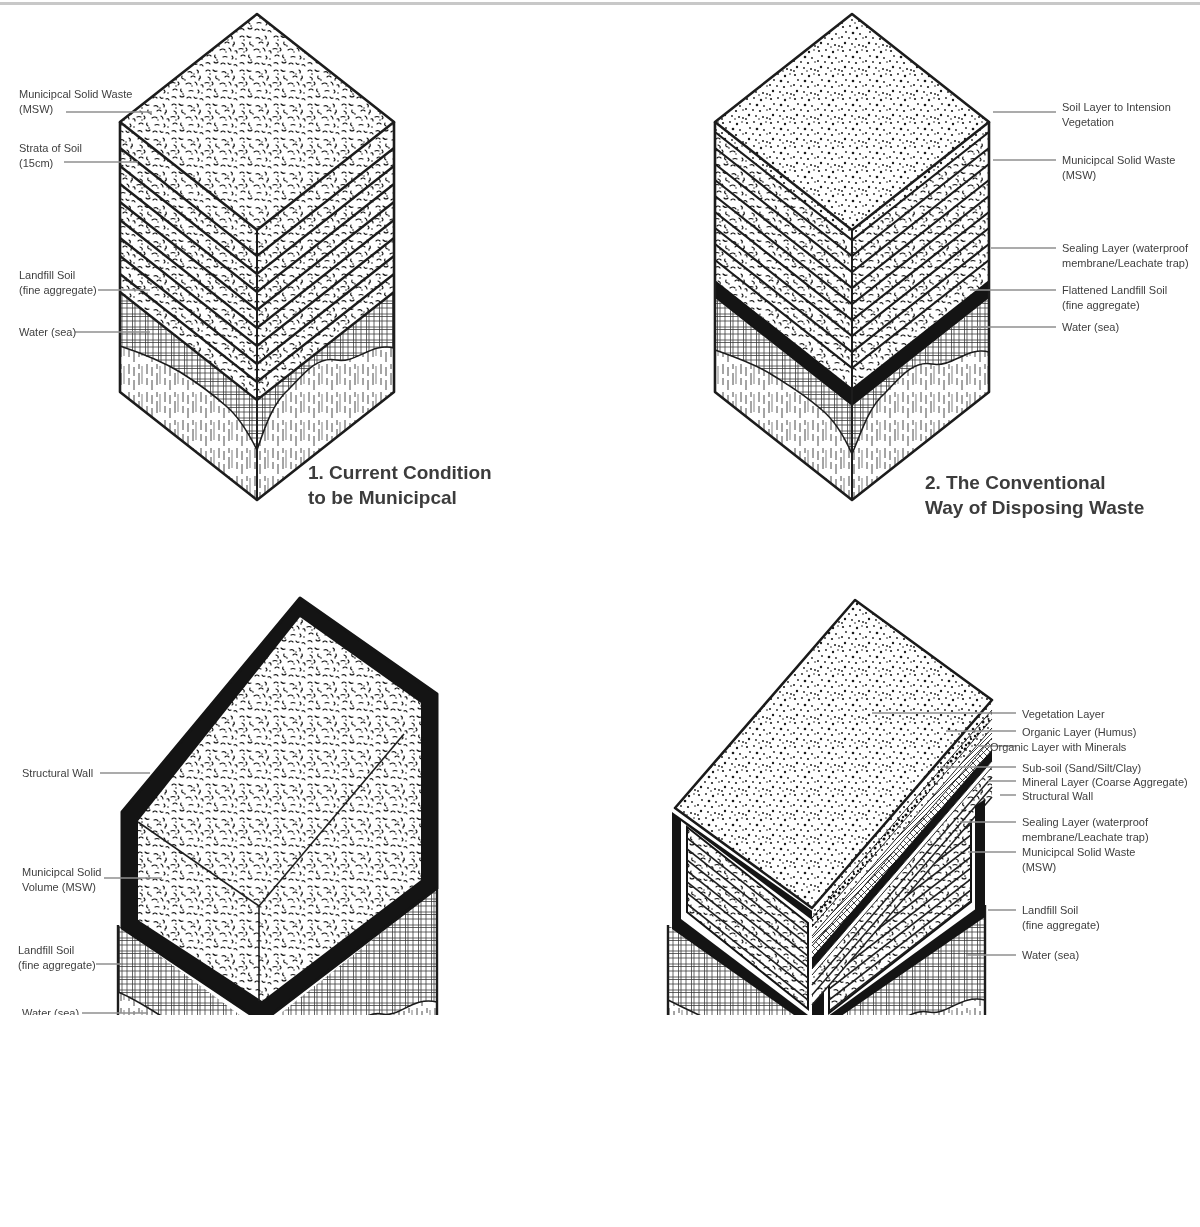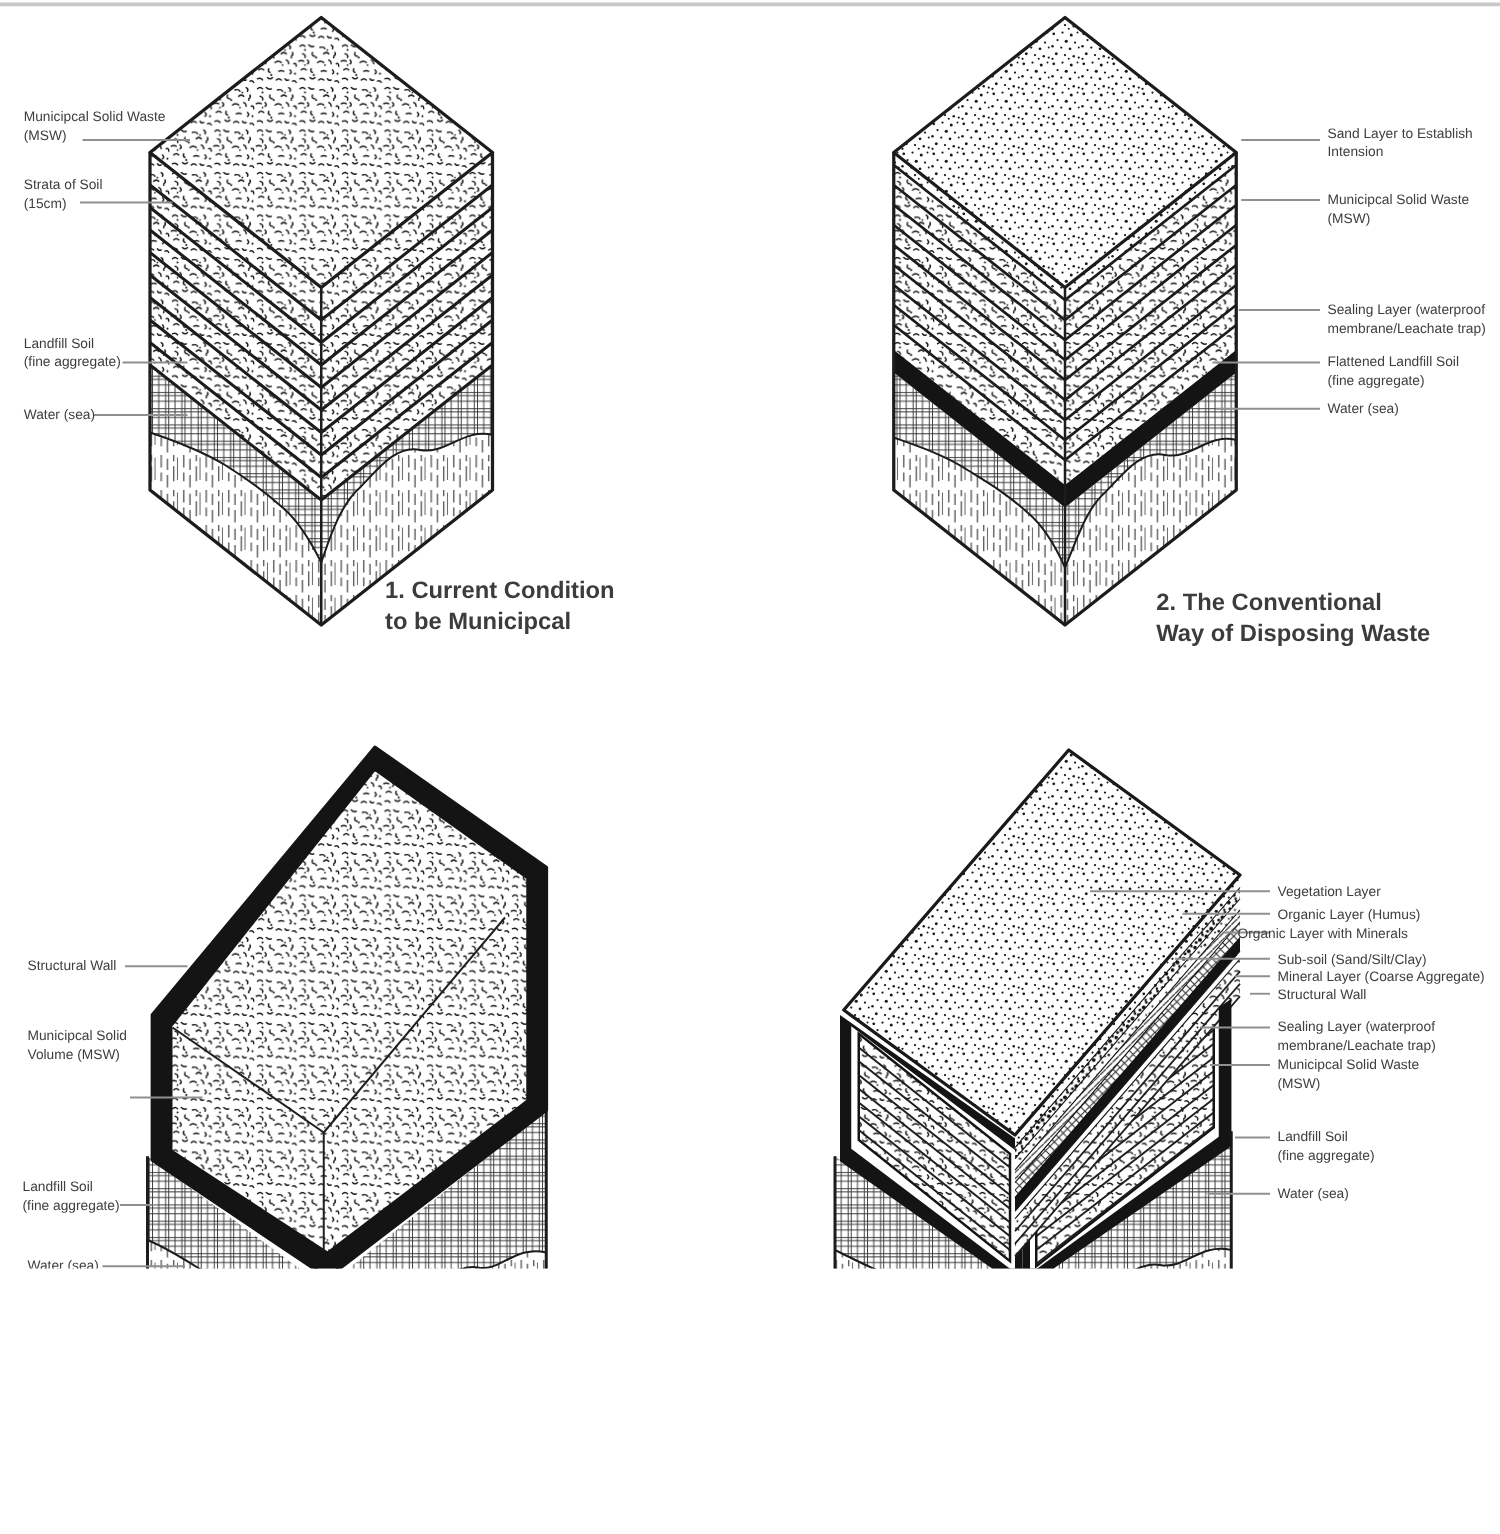--- a/index.html
+++ b/index.html
@@ -304,22 +304,22 @@
   </div>
   <div class="lbl" style="left:19px;top:325px">
     <span>Water (sea)</span>
   </div>
   <div class="caption" style="left:308px;top:460px">
     <span>1. Current Condition</span>
       <span>to be Municipcal</span>
   </div>
 
   <div class="lbl" style="left:1062px;top:100px">
-    <span>Sand Layer to Establish</span>
-      <span>Intension</span>
+    <span>Soil Layer to Intension</span>
+      <span>Vegetation</span>
   </div>
   <div class="lbl" style="left:1062px;top:153px">
     <span>Municipcal Solid Waste</span>
       <span>(MSW)</span>
   </div>
   <div class="lbl" style="left:1062px;top:241px">
     <span>Sealing Layer (waterproof</span>
       <span>membrane/Leachate trap)</span>
   </div>
   <div class="lbl" style="left:1062px;top:283px">
@@ -330,21 +330,21 @@
     <span>Water (sea)</span>
   </div>
   <div class="caption" style="left:925px;top:470px">
     <span>2. The Conventional</span>
       <span>Way of Disposing Waste</span>
   </div>
 
   <div class="lbl" style="left:22px;top:766px">
     <span>Structural Wall</span>
   </div>
-  <div class="lbl" style="left:22px;top:822px">
+  <div class="lbl" style="left:22px;top:865px">
     <span>Municipcal Solid</span>
       <span>Volume (MSW)</span>
   </div>
   <div class="lbl" style="left:18px;top:943px">
     <span>Landfill Soil</span>
       <span>(fine aggregate)</span>
   </div>
   <div class="lbl" style="left:22px;top:1006px">
     <span>Water (sea)</span>
   </div>

